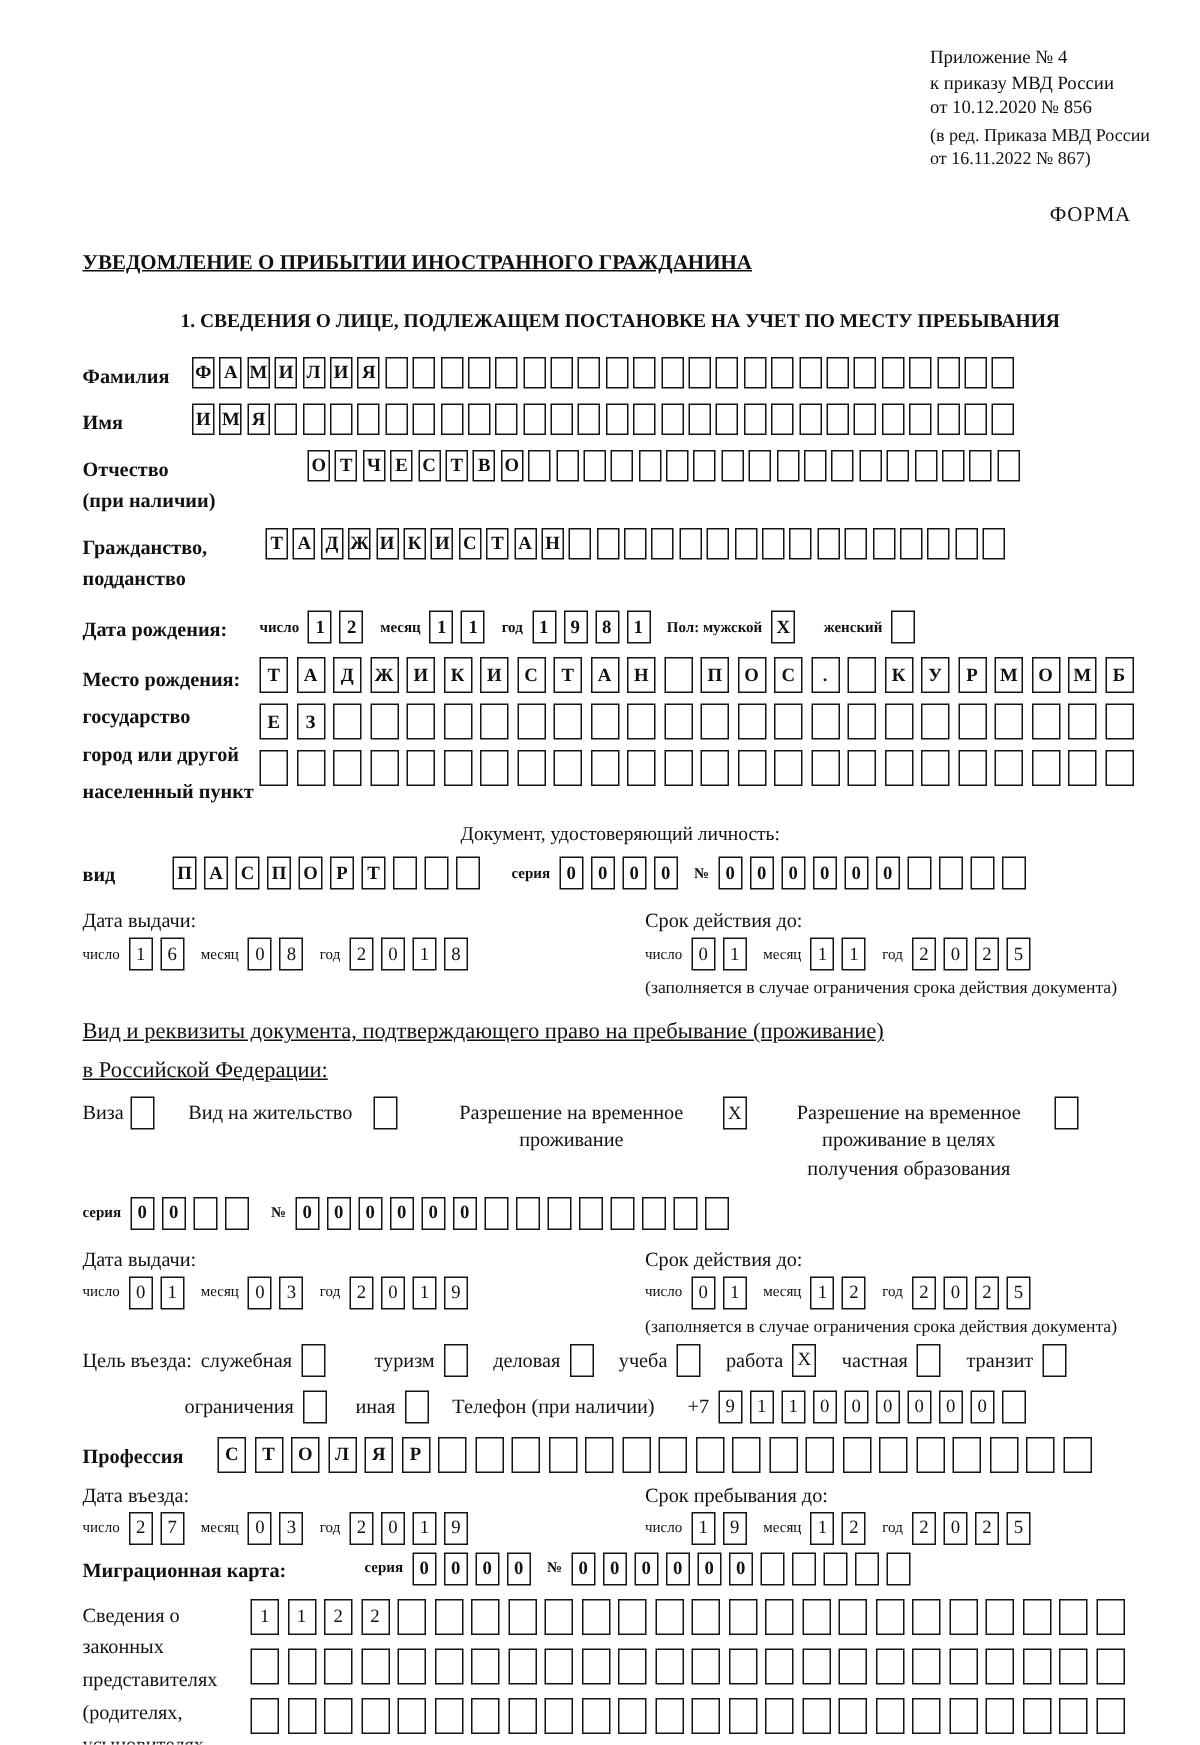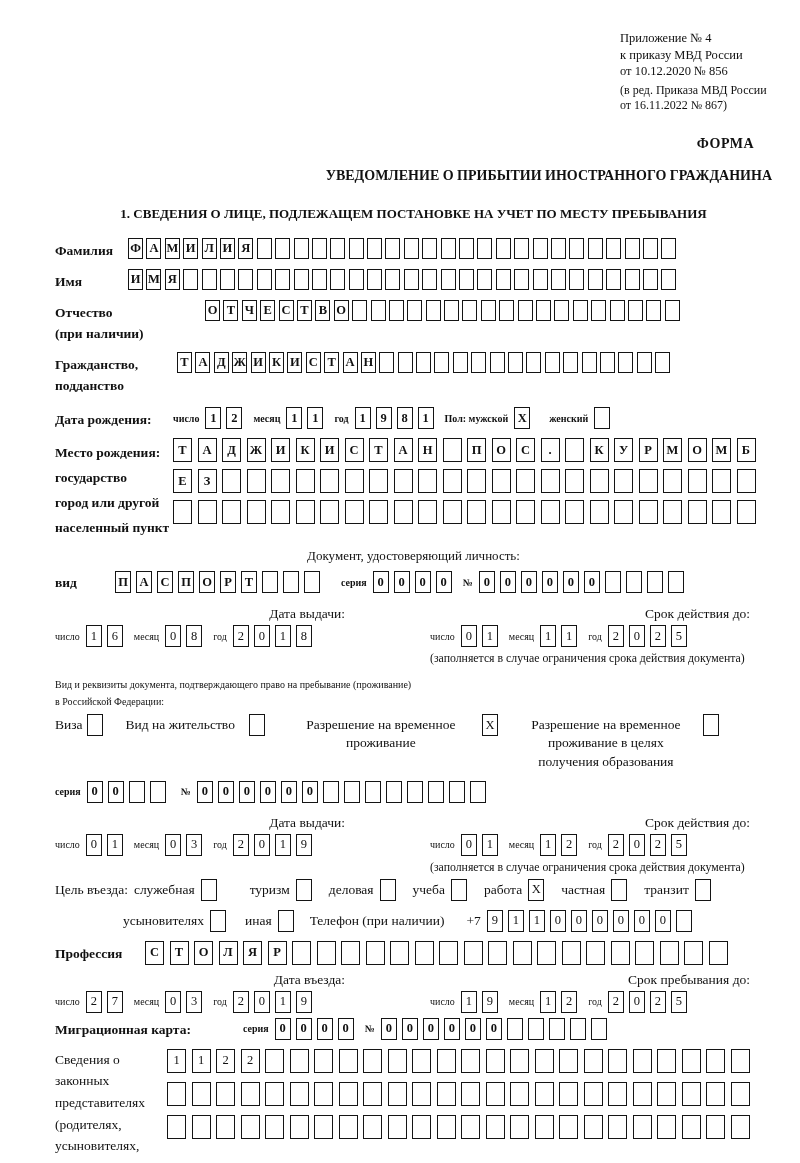--- a/index.html
+++ b/index.html
@@ -6,22 +6,22 @@
   html,body { background:#ffffff; }
   body {
     width: 800px; height: 1163px;
     font-family: "Liberation Serif", "DejaVu Serif", serif;
     color: #111;
     padding: 30px 28px 20px 55px;
     overflow: hidden;
   }
   .annex { margin-left: 565px; width: 190px; font-size: 12.5px; line-height: 1.32; white-space: pre-line; }
   .annex-note { margin-left: 565px; width: 190px; font-size: 12px; line-height: 1.3; margin-top: 3px; white-space: pre-line; }
-  .forma { text-align: right; font-weight: bold; font-size: 14px; margin: 22px 18px 14px 0; letter-spacing: .5px; }
-  .title { text-align: right; font-weight: bold; font-size: 14px; line-height: 1.45; }
+  .forma { text-align: right; font-weight: normal; font-size: 14px; margin: 22px 18px 14px 0; letter-spacing: .5px; }
+  .title { text-align: left; font-weight: bold; font-size: 14px; line-height: 1.45; text-decoration: underline; }
   .blank-line { display:inline-block; width:52px; border-bottom:1.6px solid #111; height:12px; margin-left:8px; }
   .section-title { text-align: center; font-weight: bold; font-size: 13px; margin: 20px 0 16px 0; }
 
   .row { display: flex; align-items: flex-start; margin-bottom: 7px; font-weight: bold; }
   .lbl { font-size: 13.5px; line-height: 1.55; white-space: pre-line; flex-shrink: 0; padding-top: 3px; }
   .cells { display: flex; flex-wrap: nowrap; }
   .cell {
     display: inline-flex; align-items: center; justify-content: center;
     width: 15px; height: 21px; border: 1.6px solid #141414;
     margin-right: 3.4px; font-size: 12.5px; flex-shrink: 0;
@@ -30,33 +30,33 @@
   .stack { display: flex; flex-direction: column; gap: 7px; }
 
   .inlinegrp { display: flex; align-items: center; }
   .w { font-size: 10px; margin: 0 6px; }
   .w.first { margin-left: 0; }
   .dcells .cell { width: 16px; height: 22px; margin-right: 5px; }
 
   .daterow { display: flex; margin: 12px 0 4px 0; }
   .datecol { display: flex; flex-direction: column; }
   .datecol.left { width: 375px; }
-  .datetitle { font-size: 13.5px; text-align: right; width: 290px; margin-bottom: 3px; }
+  .datetitle { font-size: 13.5px; text-align: left; width: 290px; margin-bottom: 3px; }
   .datecol.right .datetitle { width: 320px; }
   .smallnote { font-size: 11.8px; margin-top: 4px; }
   .optrow { display: flex; align-items: flex-start; margin: 4px 0 10px 0; }
   .opt { display: flex; align-items: flex-start; }
   .opt .olbl { font-size: 13.5px; line-height: 1.35; white-space: pre-line; padding-top: 2px; }
   .opt.center .olbl { text-align: center; }
   .purline { display: flex; align-items: center; margin-bottom: 9px; }
   .purline .plbl { font-size: 13.5px; margin-right: 6px; } .gap14 { width: 14px; } .gap18 { width: 18px; }
 
   .repwrap { display: flex; margin-top: 8px; }
   .replbl { width: 112px; font-size: 13.5px; line-height: 1.6; white-space: pre-line; flex-shrink: 0; }
-  .introtxt { font-size: 10px; line-height: 1.7; margin-top: 10px; white-space: pre-line; }
+  .introtxt { font-size: 15px; line-height: 1.7; margin-top: 10px; white-space: pre-line; text-decoration: underline; }
   .docheader { text-align: center; font-weight: normal; font-size: 13px; margin: 6px 0 6px 0; }
 </style>
 </head>
 <body>
 
 <div class="annex">Приложение № 4
 к приказу МВД России
 от 10.12.2020 № 856</div>
 <div class="annex-note">(в ред. Приказа МВД России
 от 16.11.2022 № 867)</div>
@@ -546,21 +546,21 @@
   <span class="cells dcells">
       <span class="cell"></span>
     </span>
   <span class="plbl" style="margin-left:12px">транзит</span>
   <span class="cells dcells">
       <span class="cell"></span>
     </span>
 </div>
 
 <div class="purline" style="margin-left:68px">
-  <span class="plbl">усыновителях</span>
+  <span class="plbl">ограничения</span>
   <span class="cells dcells">
       <span class="cell"></span>
     </span>
   <span class="plbl" style="margin-left:14px">иная</span>
   <span class="cells dcells">
       <span class="cell"></span>
     </span>
   <span class="plbl" style="margin-left:11px">Телефон (при наличии)</span>
   <span class="plbl" style="margin-left:16px">+7</span>
   <span class="cells dcells">

